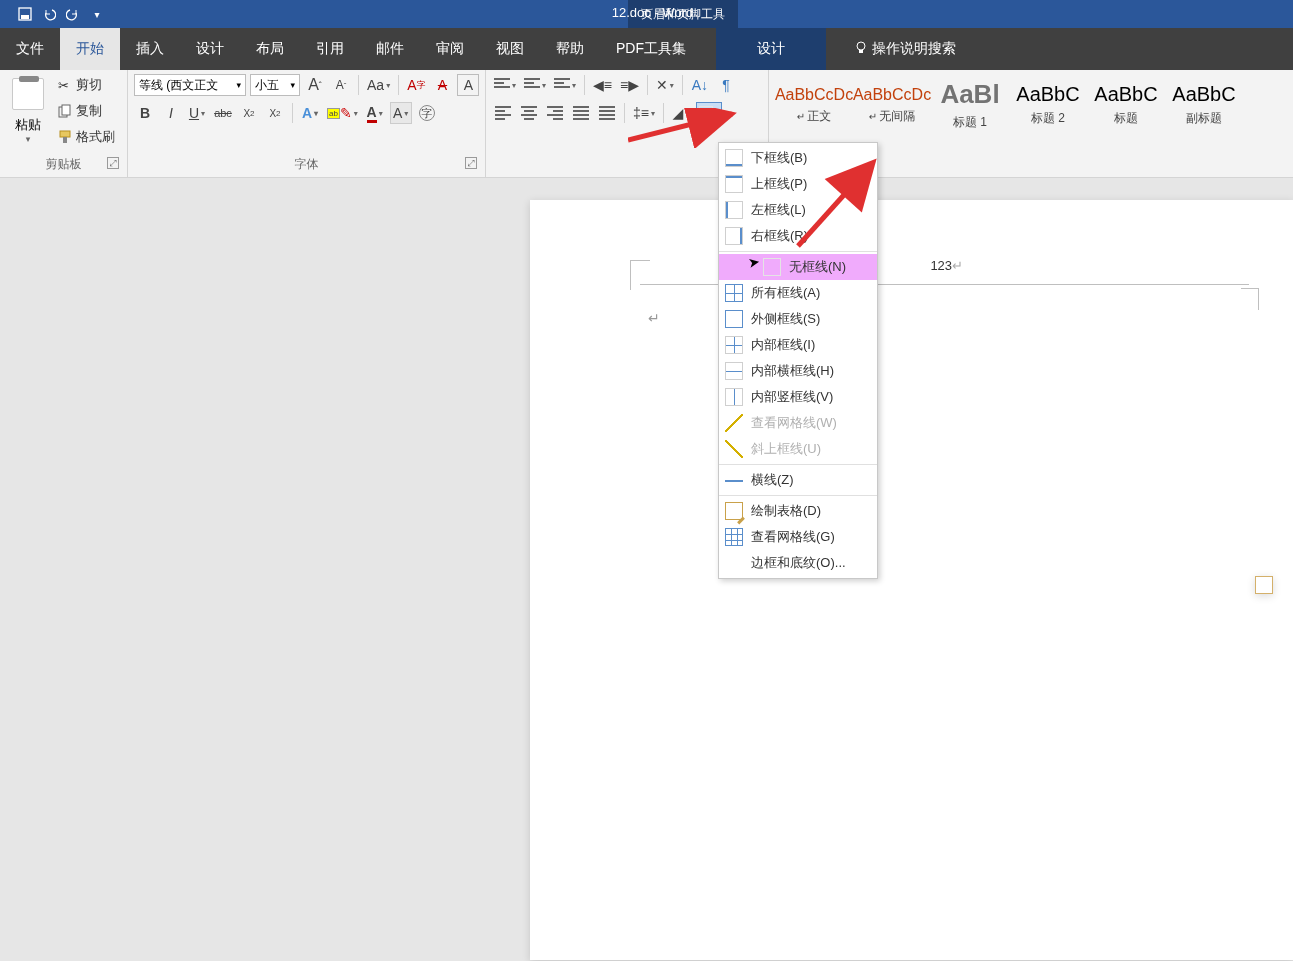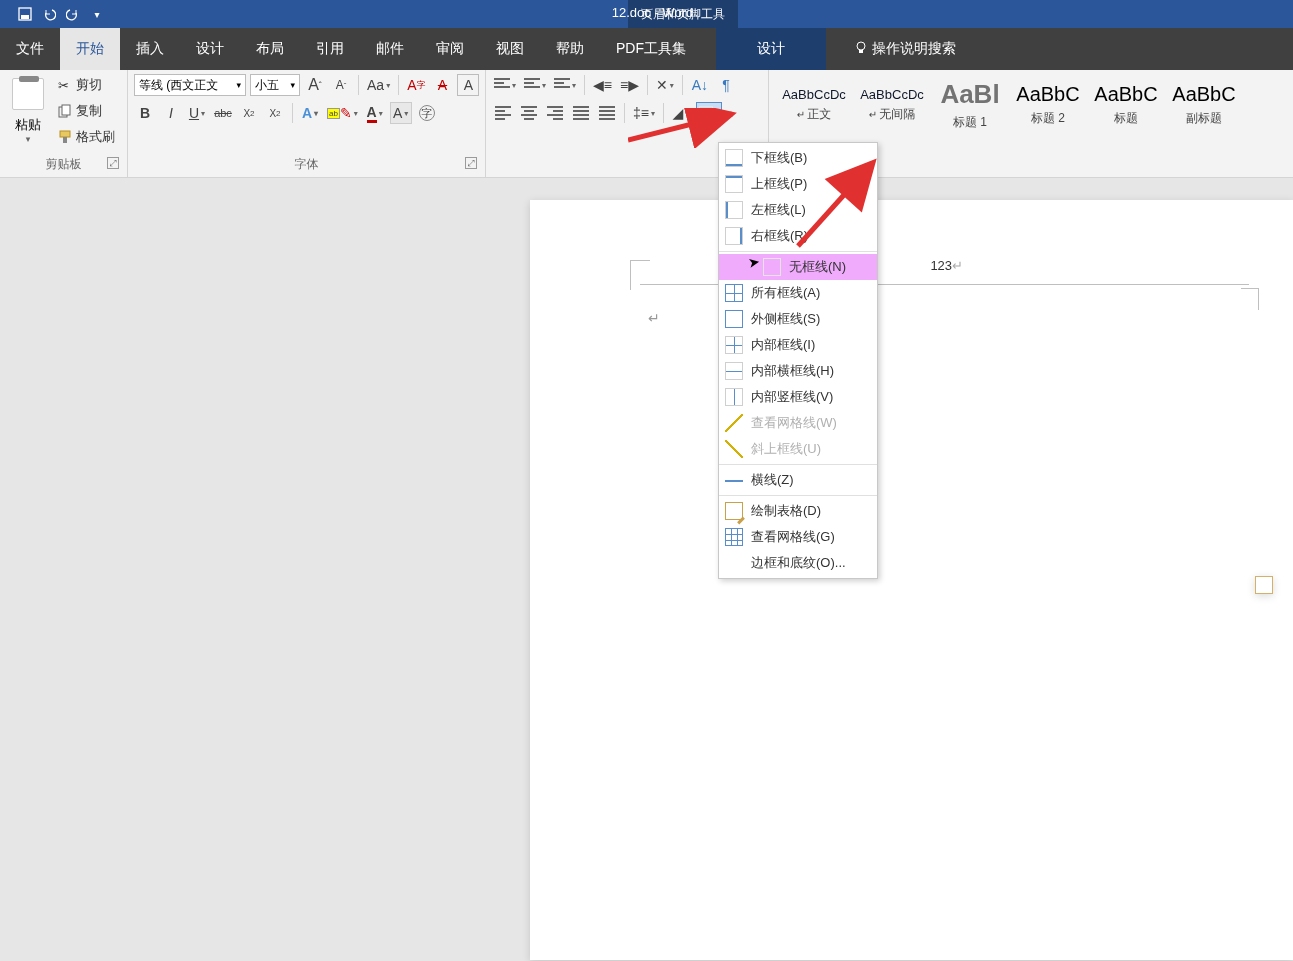--- a/index.html
+++ b/index.html
@@ -53,21 +53,21 @@
   .align-l span:nth-child(1){width:100%} .align-l span:nth-child(2){width:60%} .align-l span:nth-child(3){width:100%} .align-l span:nth-child(4){width:60%}
   .align-c span{margin:0 auto 2px auto} .align-c span:nth-child(1){width:100%} .align-c span:nth-child(2){width:60%} .align-c span:nth-child(3){width:100%} .align-c span:nth-child(4){width:60%}
   .align-r span{margin-left:auto; margin-bottom:2px} .align-r span:nth-child(1){width:100%} .align-r span:nth-child(2){width:60%} .align-r span:nth-child(3){width:100%} .align-r span:nth-child(4){width:60%}
   .align-j span{width:100%}
   .sep { width:1px; height:20px; background:#d0d0d0; margin:0 2px; }
   .btn.active { background: #c9def5; border: 1px solid #5a8ecb; }
 
   
   .styles-body { display: flex; gap: 0; }
   .style-card { width: 78px; height: 58px; border: 1px solid transparent; display: flex; flex-direction: column; align-items: center; justify-content: center; font-size: 12px; color: #444; padding-top: 4px; }
-  .style-card .sample { font-size: 13px; color: #0f172a; }
+  .style-card .sample { font-size: 16px; color: #c2410c; }
   .style-card.big .sample { font-size: 26px; font-weight: bold; color: #737373; }
   .style-card.h .sample { font-size: 20px; color: #000; }
   .style-card .nm { margin-top: 4px; font-size: 12px; }
   .corner { font-size: 10px; margin-right: 2px; }
 
   
   .workspace { background: #e6e6e6; position: absolute; left: 0; right: 0; top: 178px; bottom: 0; }
   .page { background: #fff; position: absolute; left: 530px; top: 22px; width: 763px; height: 760px; box-shadow: 0 2px 8px rgba(0,0,0,.15); }
   .header-line { position: absolute; left: 110px; right: 44px; top: 84px; border-bottom: 1px solid #bfbfbf; }
   .header-mark-l { position: absolute; left: 100px; top: 60px; width: 20px; height: 30px; border-left: 1px solid #bfbfbf; border-top: 1px solid #bfbfbf; }

